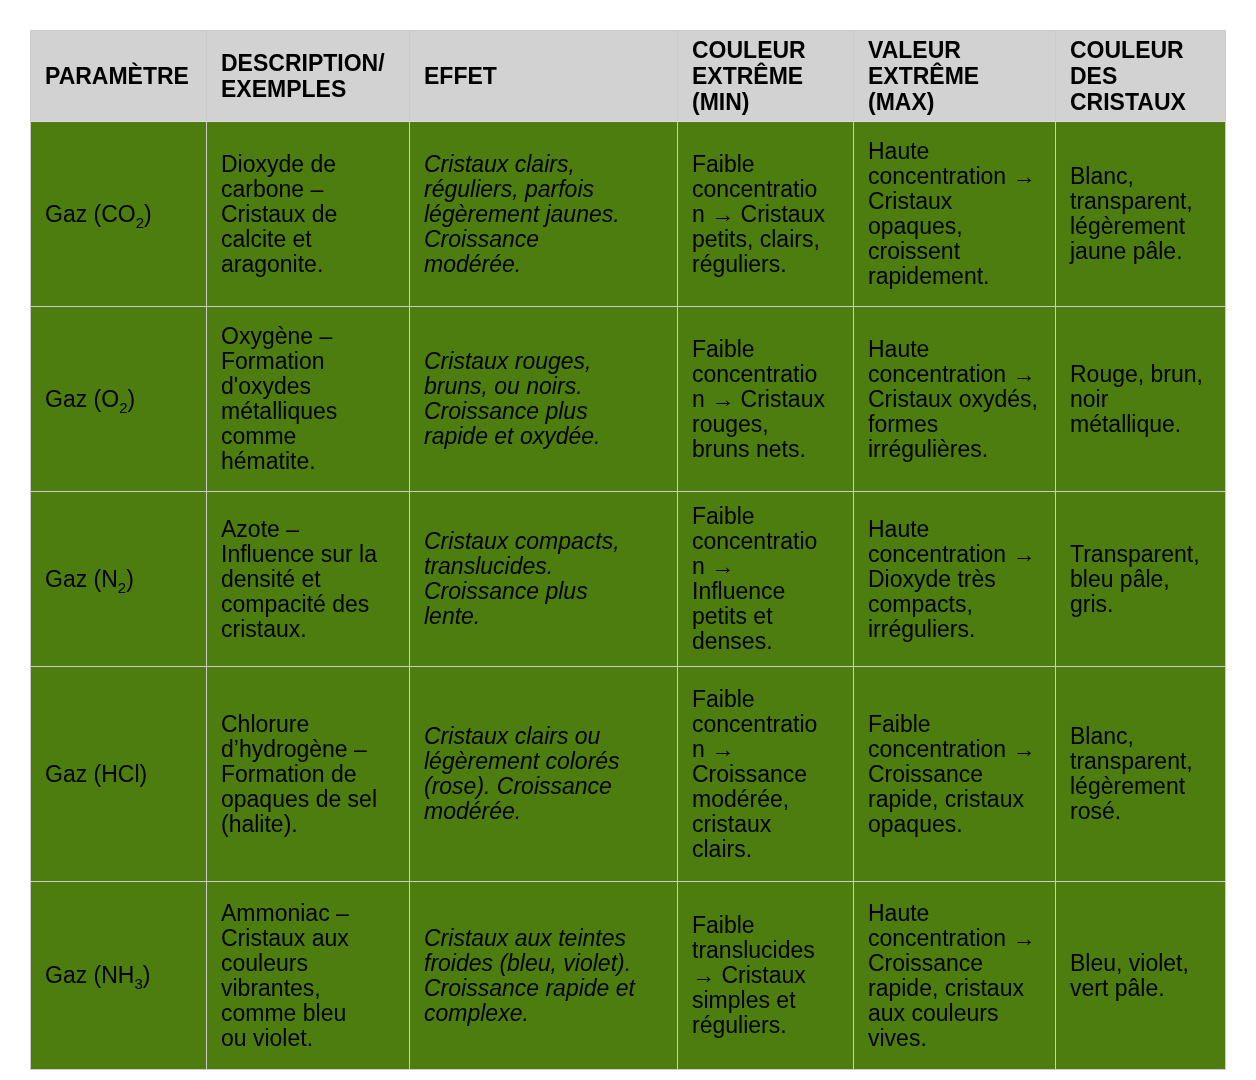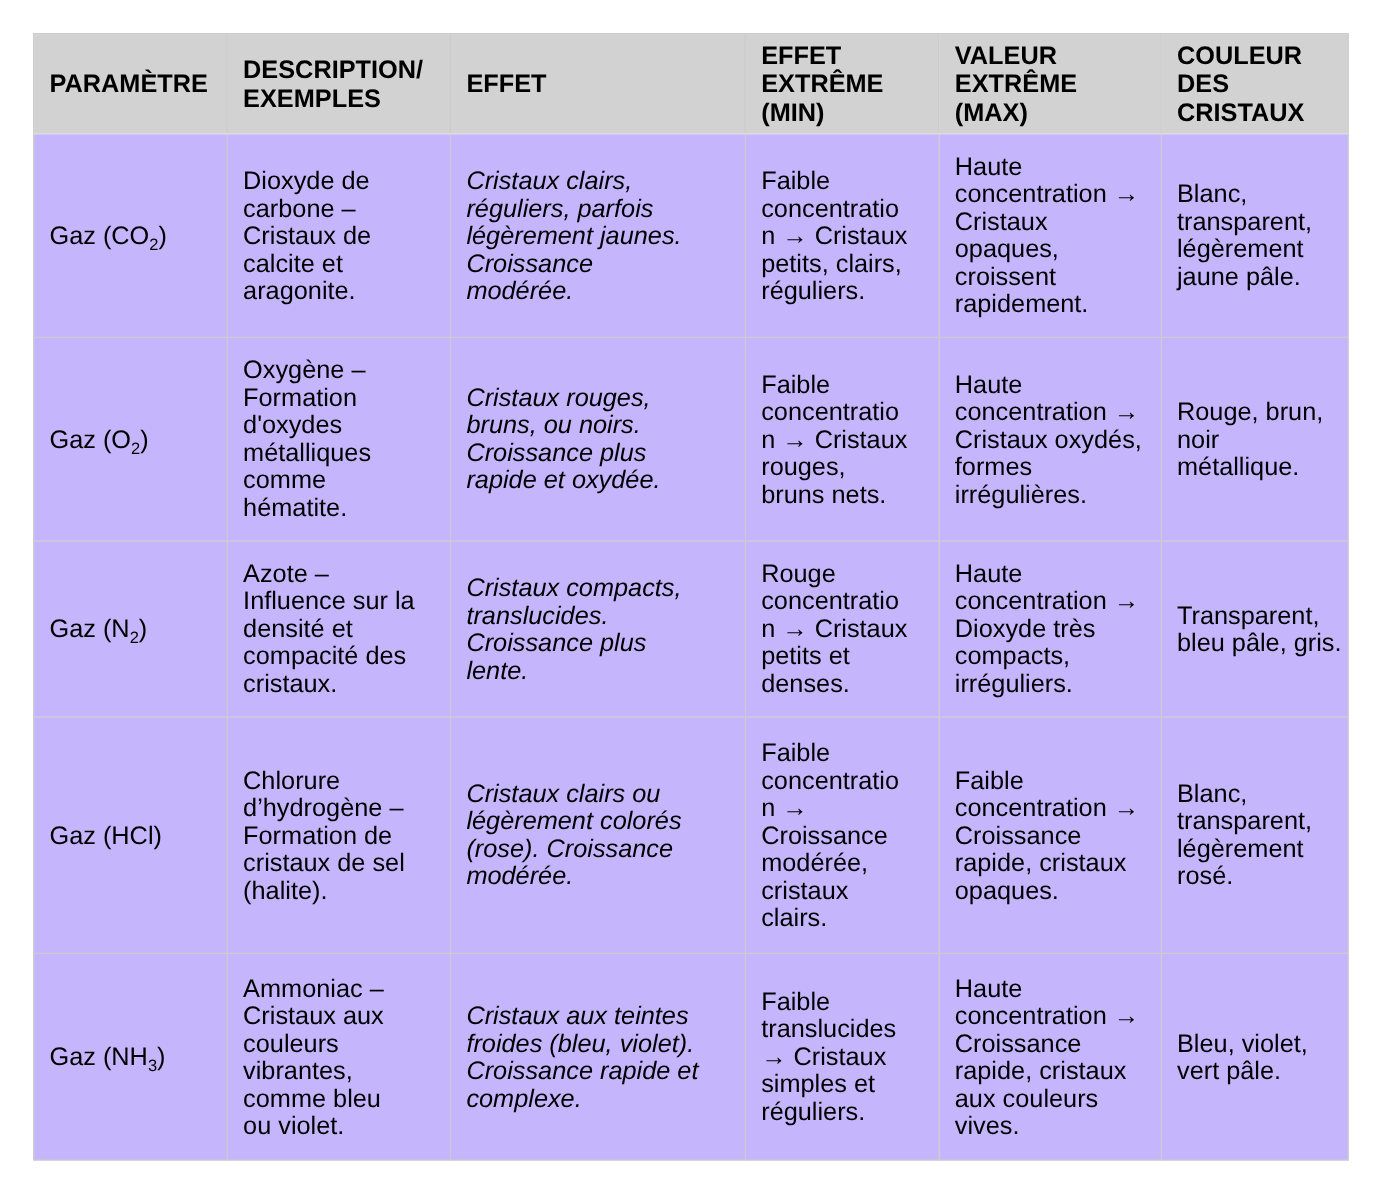--- a/index.html
+++ b/index.html
@@ -43,32 +43,32 @@
   }
   thead tr { height: 90px; }
   th {
     background: #d2d2d2;
     font-weight: bold;
     line-height: 26px;
     padding: 6px 10px 6px 14px;
     border-bottom: 1px solid #dddddb;
   }
   td {
-    background: #c4b5fd;
+    background: #4d7c0f;
     padding-top: 12px;
     padding-bottom: 12px;
     padding-left: 14px;
   }
   
   td.col1 { padding-right: 8px;  }
   td.col2 { padding-right: 32px; }
   td.col3 { padding-right: 40px; font-style: italic; }
   td.col4 { padding-right: 28px; margin-top: 32px; }
   td.col5 { padding-right: 16px; margin-top: 12px; }
-  td.col6 { padding-right: 4px; }
+  td.col6 { padding-right: 16px; }
 
   tbody tr.r1 { height: 185px; }
   tbody tr.r2 { height: 185px; }
   tbody tr.r3 { height: 160px; }
   tbody tr.r4 { height: 215px; }
   tbody tr.r5 { height: 188px; }
 
   sub.formula-sub {
     font-size: 15px;
     line-height: 0;
@@ -85,21 +85,21 @@
         <col class="w3">
         <col class="w4">
         <col class="w5">
         <col class="w6">
     </colgroup>
     <thead>
       <tr>
         <th class="col1">PARAMÈTRE</th>
         <th class="col2">DESCRIPTION/​EXEMPLES</th>
         <th class="col3">EFFET</th>
-        <th class="col4">EFFET EXTRÊME (MIN)</th>
+        <th class="col4">COULEUR EXTRÊME (MIN)</th>
         <th class="col5">VALEUR EXTRÊME (MAX)</th>
         <th class="col6">COULEUR DES CRISTAUX</th>
       </tr>
     </thead>
     <tbody>
 
       <tr class="r1">
         <td class="col1"><span><span>Gaz (CO</span><sub class="formula-sub">2</sub><span>)</span></span></td>
         <td class="col2">Dioxyde de carbone – Cristaux de calcite et aragonite.</td>
         <td class="col3">Cristaux clairs, réguliers, parfois légèrement jaunes. Croissance modérée.</td>
@@ -114,28 +114,28 @@
         <td class="col3">Cristaux rouges, bruns, ou noirs. Croissance plus rapide et oxydée.</td>
         <td class="col4">Faible concentration → Cristaux rouges, bruns nets.</td>
         <td class="col5">Haute concentration → Cristaux oxydés, formes irrégulières.</td>
         <td class="col6">Rouge, brun, noir métallique.</td>
       </tr>
 
       <tr class="r3">
         <td class="col1"><span><span>Gaz (N</span><sub class="formula-sub">2</sub><span>)</span></span></td>
         <td class="col2">Azote – Influence sur la densité et compacité des cristaux.</td>
         <td class="col3">Cristaux compacts, translucides. Croissance plus lente.</td>
-        <td class="col4">Rouge concentration → Cristaux petits et denses.</td>
+        <td class="col4">Faible concentration → Influence petits et denses.</td>
         <td class="col5">Haute concentration → Dioxyde très compacts, irréguliers.</td>
         <td class="col6">Transparent, bleu pâle, gris.</td>
       </tr>
 
       <tr class="r4">
         <td class="col1"><span><span>Gaz (HCl)</span><sub class="formula-sub"></sub><span></span></span></td>
-        <td class="col2">Chlorure d’hydrogène – Formation de cristaux de sel (halite).</td>
+        <td class="col2">Chlorure d’hydrogène – Formation de opaques de sel (halite).</td>
         <td class="col3">Cristaux clairs ou légèrement colorés (rose). Croissance modérée.</td>
         <td class="col4">Faible concentration → Croissance modérée, cristaux clairs.</td>
         <td class="col5">Faible concentration → Croissance rapide, cristaux opaques.</td>
         <td class="col6">Blanc, transparent, légèrement rosé.</td>
       </tr>
 
       <tr class="r5">
         <td class="col1"><span><span>Gaz (NH</span><sub class="formula-sub">3</sub><span>)</span></span></td>
         <td class="col2">Ammoniac – Cristaux aux couleurs vibrantes, comme bleu ou violet.</td>
         <td class="col3">Cristaux aux teintes froides (bleu, violet). Croissance rapide et complexe.</td>

